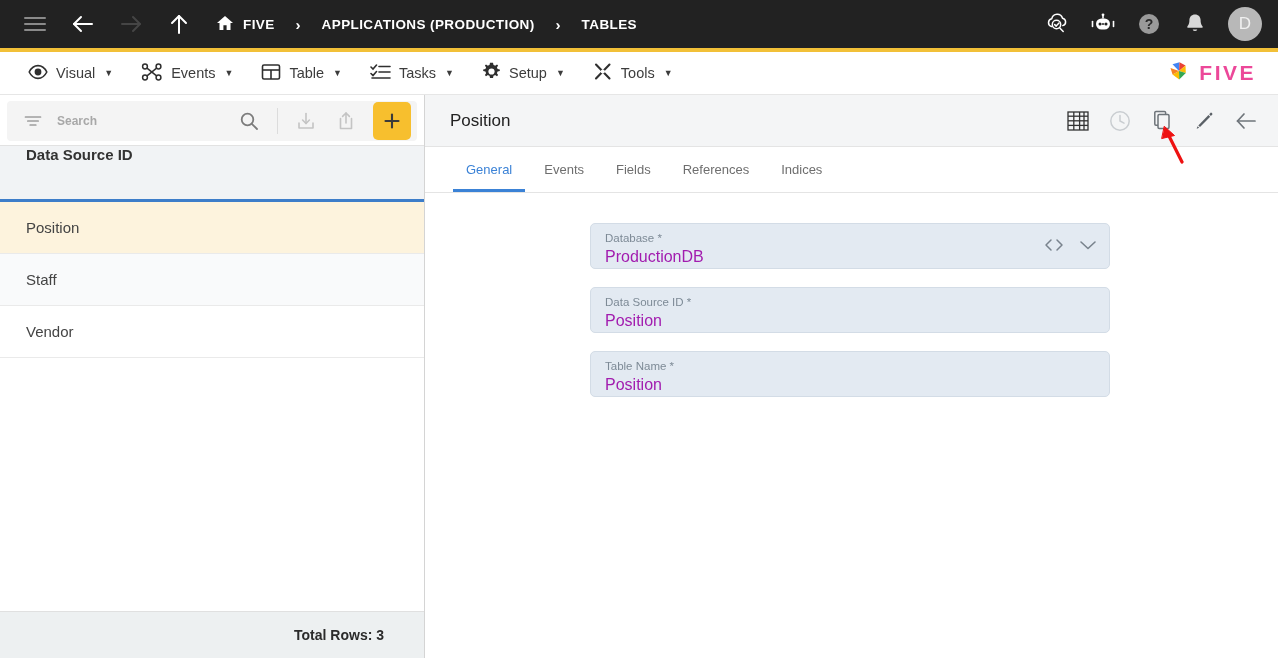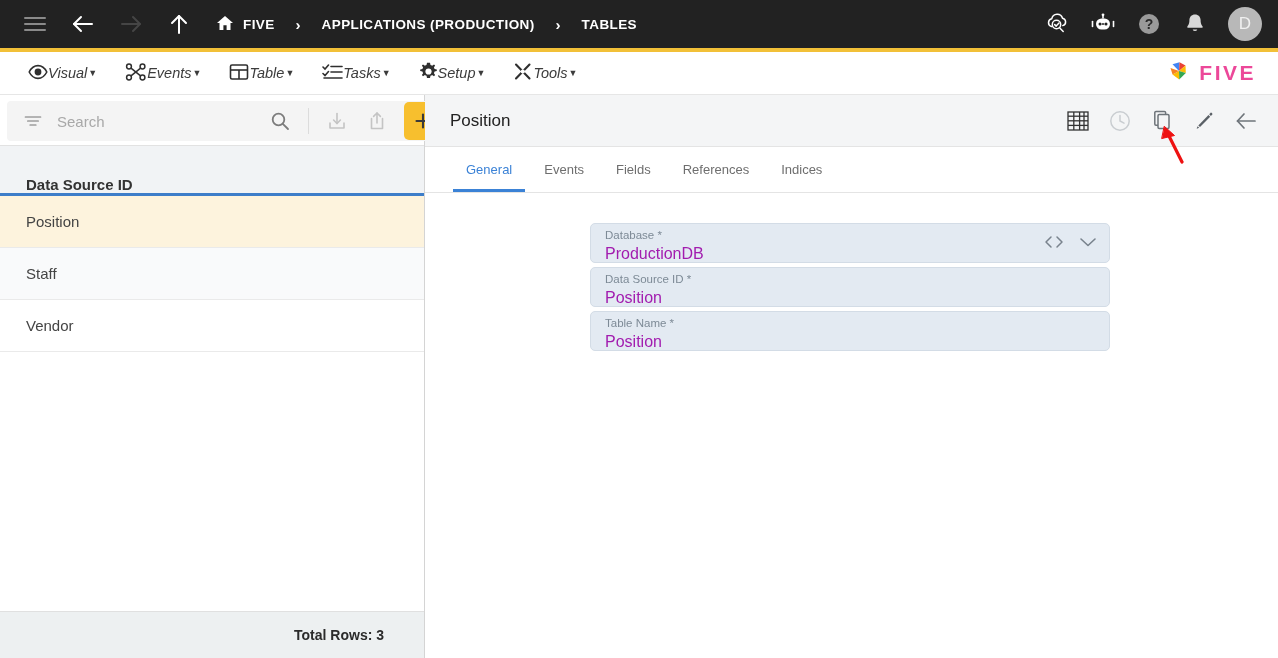--- a/index.html
+++ b/index.html
@@ -57,28 +57,27 @@
   .menubar {
     height: 43px;
     background: #ffffff;
     border-bottom: 1px solid #e6e6e6;
     display: flex;
     align-items: center;
     padding: 0 14px;
     margin-top: 4px;
   }
   .menu-item {
-    display: flex; align-items: center; gap: 0;
+    display: flex; align-items: center; gap: 8px;
     padding: 16px 14px;
     height: 100%;
     color: #3c3c3c;
     font-size: 14.5px;
     font-weight: normal;
     cursor: default;
-    font-style: italic;
   }
   .menu-item .caret { font-size: 9px; color: #3c3c3c; margin-left: 1px; }
   .logo {
     margin-left: auto;
     display: flex; align-items: center; gap: 7px;
     padding-right: 8px;
   }
   .logo-text {
     font-size: 21px; letter-spacing: 2.5px;
     color: #ec4899; font-weight: bold;
@@ -109,42 +108,43 @@
     height: 40px;
     background: #f4f4f4;
     border-radius: 4px;
     display: flex; align-items: center;
     padding: 0 6px 0 10px;
     gap: 8px;
   }
   .search-input {
     flex: 1;
     border: none; outline: none; background: transparent;
-    font-size: 15px; color: #555;
+    font-size: 12px; color: #555;
     font-family: "Liberation Sans", sans-serif;
+    font-weight: bold;
   }
   .search-input::placeholder { color: #a8a8a8; }
   .sep-v { width: 1px; height: 26px; background: #dcdcdc; margin: 0 4px; }
   .icon-btn {
     width: 32px; height: 32px;
     display: flex; align-items: center; justify-content: center;
   }
   .add-btn {
     width: 38px; height: 38px;
     background: #f7bf2e; border-radius: 5px;
     display: flex; align-items: center; justify-content: center;
     margin-left: 3px;
   }
 
   .list-head {
-    height: 51px;
+    height: 57px;
     background: #f1f3f5;
     border-top: 1px solid #e2e2e2;
     border-bottom: 3px solid #3d7dc9;
-    display: flex; align-items: flex-end;
+    display: flex; align-items: flex-start;
     padding: 0 26px;
     font-size: 15px; font-weight: bold; color: #333;
   }
   .list-rows { flex: 1; overflow: hidden; }
   .list-row {
     height: 52px;
     display: flex; align-items: center;
     padding: 0 26px;
     font-size: 15px; color: #444;
     border-bottom: 1px solid #eaeaea;
@@ -193,22 +193,22 @@
     content: ""; position: absolute; left: 3px; right: 3px; bottom: 0;
     height: 3px; background: #3b82d6;
   }
 
   .form-area { flex: 1; padding: 30px 0 0 0; background: #fff; }
   .form-inner { width: 520px; margin-left: 165px; }
   .field {
     background: #e3eaf2;
     border: 1px solid #d3dce6;
     border-radius: 5px;
-    height: 40px;
-    margin-bottom: 4px;
+    height: 46px;
+    margin-bottom: 18px;
     padding: 6px 14px 0 14px;
     position: relative;
     display: flex; flex-direction: column; justify-content: center;
   }
   .field-label { font-size: 11.5px; color: #7d8a96; line-height: 15px; }
   .field-value { font-size: 16px; color: #a21caf; line-height: 21px; }
   .field-icons {
     position: absolute; right: 12px; top: 50%; transform: translateY(-50%);
     display: flex; align-items: center; gap: 14px;
   }

